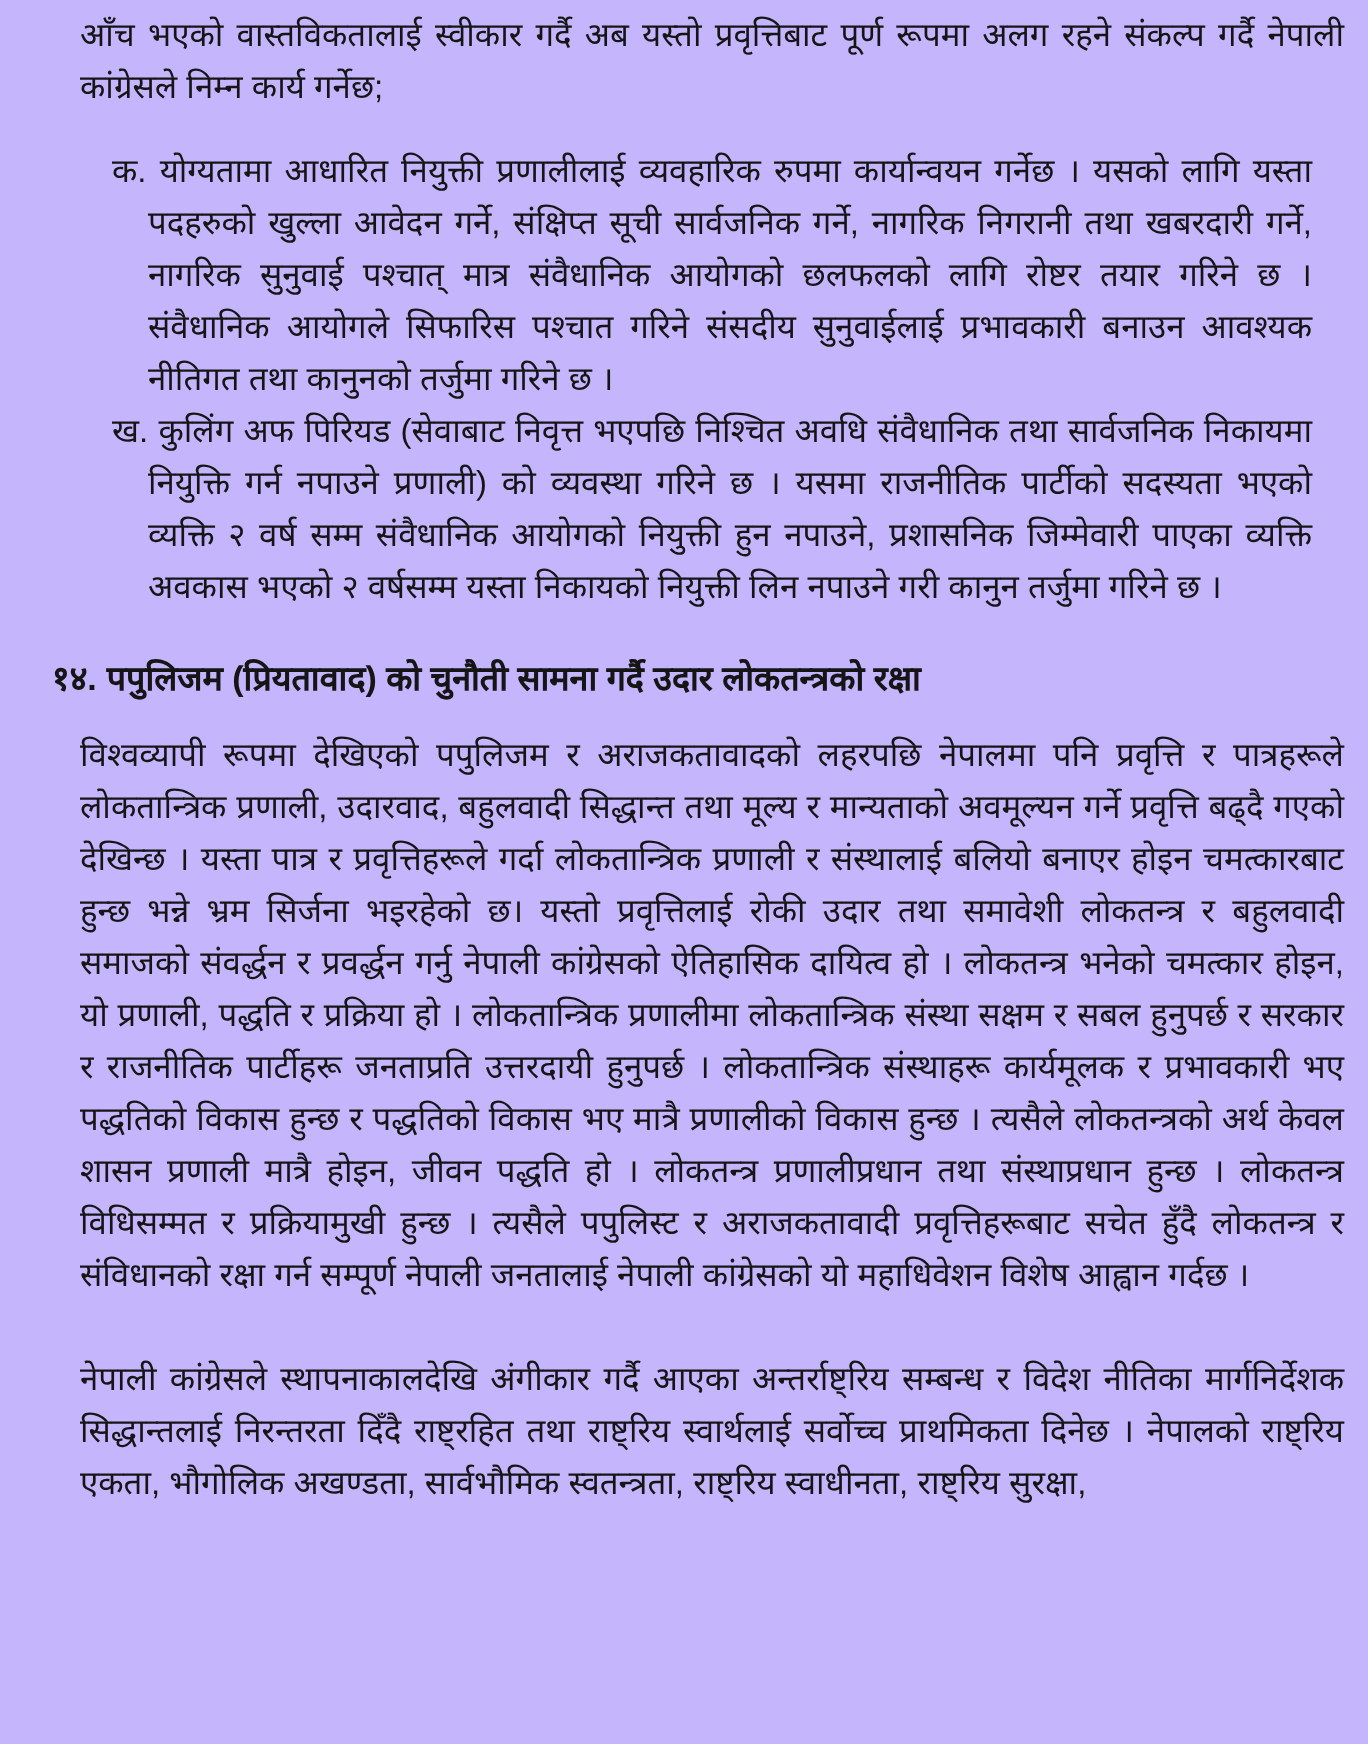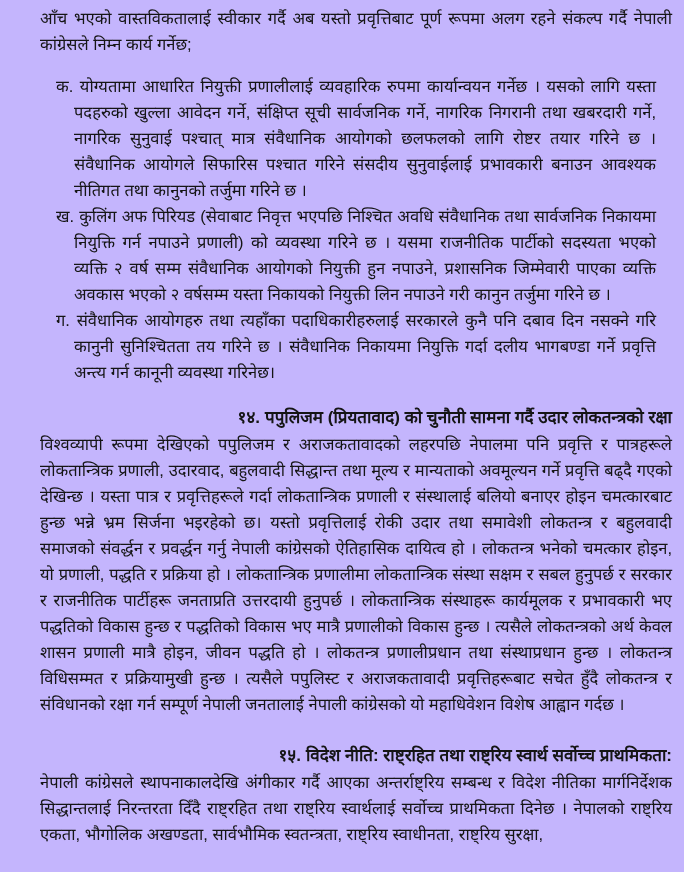--- a/index.html
+++ b/index.html
@@ -39,25 +39,25 @@
   .list-item .marker {
     display: inline;
   }
   .section {
     margin-top: 20px;
   }
   .section-15 {
     margin-top: 26px;
   }
   h2.section-heading {
-    margin: 0;
+    margin: 12px;
     font-size: 17px;
     font-weight: bold;
     line-height: 26px;
-    text-align: right;
+    text-align: left;
   }
   h2 .sec-num {
     margin-right: 5px;
   }
 </style>
 </head>
 <body>
 
 <div class="page">
 
@@ -68,34 +68,27 @@
     <div class="list-item">
       <span class="marker">क.</span>
       <span>योग्यतामा आधारित नियुक्ती प्रणालीलाई व्यवहारिक रुपमा कार्यान्वयन गर्नेछ ।  यसको लागि यस्ता पदहरुको खुल्ला आवेदन गर्ने, संक्षिप्त सूची सार्वजनिक गर्ने, नागरिक निगरानी तथा खबरदारी गर्ने, नागरिक सुनुवाई पश्चात् मात्र संवैधानिक आयोगको छलफलको लागि रोष्टर तयार गरिने छ ।  संवैधानिक आयोगले सिफारिस पश्चात गरिने संसदीय सुनुवाईलाई प्रभावकारी बनाउन आवश्यक नीतिगत तथा कानुनको तर्जुमा गरिने छ ।</span>
     </div>
 
     <div class="list-item">
       <span class="marker">ख.</span>
       <span>कुलिंग अफ पिरियड (सेवाबाट निवृत्त भएपछि निश्चित अवधि संवैधानिक तथा सार्वजनिक निकायमा नियुक्ति गर्न नपाउने प्रणाली) को व्यवस्था गरिने छ ।  यसमा राजनीतिक पार्टीको सदस्यता भएको व्यक्ति २ वर्ष सम्म संवैधानिक आयोगको नियुक्ती हुन नपाउने, प्रशासनिक जिम्मेवारी पाएका व्यक्ति अवकास भएको २ वर्षसम्म यस्ता निकायको नियुक्ती लिन नपाउने गरी कानुन तर्जुमा गरिने छ ।</span>
     </div>
 
-    <div class="list-item">
-      <span class="marker">ग.</span>
-      <span>संवैधानिक आयोगहरु तथा त्यहाँका पदाधिकारीहरुलाई सरकारले कुनै पनि दबाव दिन नसक्ने गरि कानुनी सुनिश्चितता तय गरिने छ । संवैधानिक निकायमा नियुक्ति गर्दा दलीय भागबण्डा गर्ने प्रवृत्ति अन्त्य गर्न कानूनी व्यवस्था गरिनेछ।</span>
-    </div>
 
   </div>
 
   <div class="section section-14">
     <h2 class="section-heading">
       <span class="sec-num">१४.</span><span>पपुलिजम (प्रियतावाद) को चुनौती सामना गर्दै उदार लोकतन्त्रको रक्षा</span>
     </h2>
     <p class="body-indent">विश्वव्यापी रूपमा देखिएको पपुलिजम र अराजकतावादको लहरपछि नेपालमा पनि प्रवृत्ति र पात्रहरूले लोकतान्त्रिक प्रणाली, उदारवाद, बहुलवादी सिद्धान्त तथा मूल्य र मान्यताको अवमूल्यन गर्ने प्रवृत्ति बढ्दै गएको देखिन्छ ।  यस्ता पात्र र प्रवृत्तिहरूले गर्दा लोकतान्त्रिक प्रणाली र संस्थालाई बलियो बनाएर होइन चमत्कारबाट हुन्छ भन्ने भ्रम सिर्जना भइरहेको छ।  यस्तो प्रवृत्तिलाई रोकी उदार तथा समावेशी लोकतन्त्र र बहुलवादी समाजको संवर्द्धन र प्रवर्द्धन गर्नु नेपाली कांग्रेसको ऐतिहासिक दायित्व हो ।  लोकतन्त्र भनेको चमत्कार होइन, यो प्रणाली, पद्धति र प्रक्रिया हो ।  लोकतान्त्रिक प्रणालीमा लोकतान्त्रिक संस्था सक्षम र सबल हुनुपर्छ र सरकार र राजनीतिक पार्टीहरू जनताप्रति उत्तरदायी हुनुपर्छ ।  लोकतान्त्रिक संस्थाहरू कार्यमूलक र प्रभावकारी भए पद्धतिको विकास हुन्छ र पद्धतिको विकास भए मात्रै प्रणालीको विकास हुन्छ ।  त्यसैले लोकतन्त्रको अर्थ केवल शासन प्रणाली मात्रै होइन, जीवन पद्धति हो ।  लोकतन्त्र प्रणालीप्रधान तथा संस्थाप्रधान हुन्छ ।  लोकतन्त्र विधिसम्मत र प्रक्रियामुखी हुन्छ ।  त्यसैले पपुलिस्ट र अराजकतावादी प्रवृत्तिहरूबाट सचेत हुँदै लोकतन्त्र र संविधानको रक्षा गर्न सम्पूर्ण नेपाली जनतालाई नेपाली कांग्रेसको यो महाधिवेशन विशेष आह्वान गर्दछ ।</p>
   </div>
 
   <div class="section section-15">
-    <h2 class="section-heading">
-      <span class="sec-num">१५.</span><span>विदेश नीति: राष्ट्रहित तथा राष्ट्रिय स्वार्थ सर्वोच्च प्राथमिकता:</span>
-    </h2>
     <p class="body-indent">नेपाली कांग्रेसले स्थापनाकालदेखि अंगीकार गर्दै आएका अन्तर्राष्ट्रिय सम्बन्ध र विदेश नीतिका मार्गनिर्देशक सिद्धान्तलाई निरन्तरता दिँदै राष्ट्रहित तथा राष्ट्रिय स्वार्थलाई सर्वोच्च प्राथमिकता दिनेछ ।  नेपालको राष्ट्रिय एकता, भौगोलिक अखण्डता, सार्वभौमिक स्वतन्त्रता, राष्ट्रिय स्वाधीनता, राष्ट्रिय सुरक्षा,</p>
   </div>
 
 </div>
 
 </body></html>

